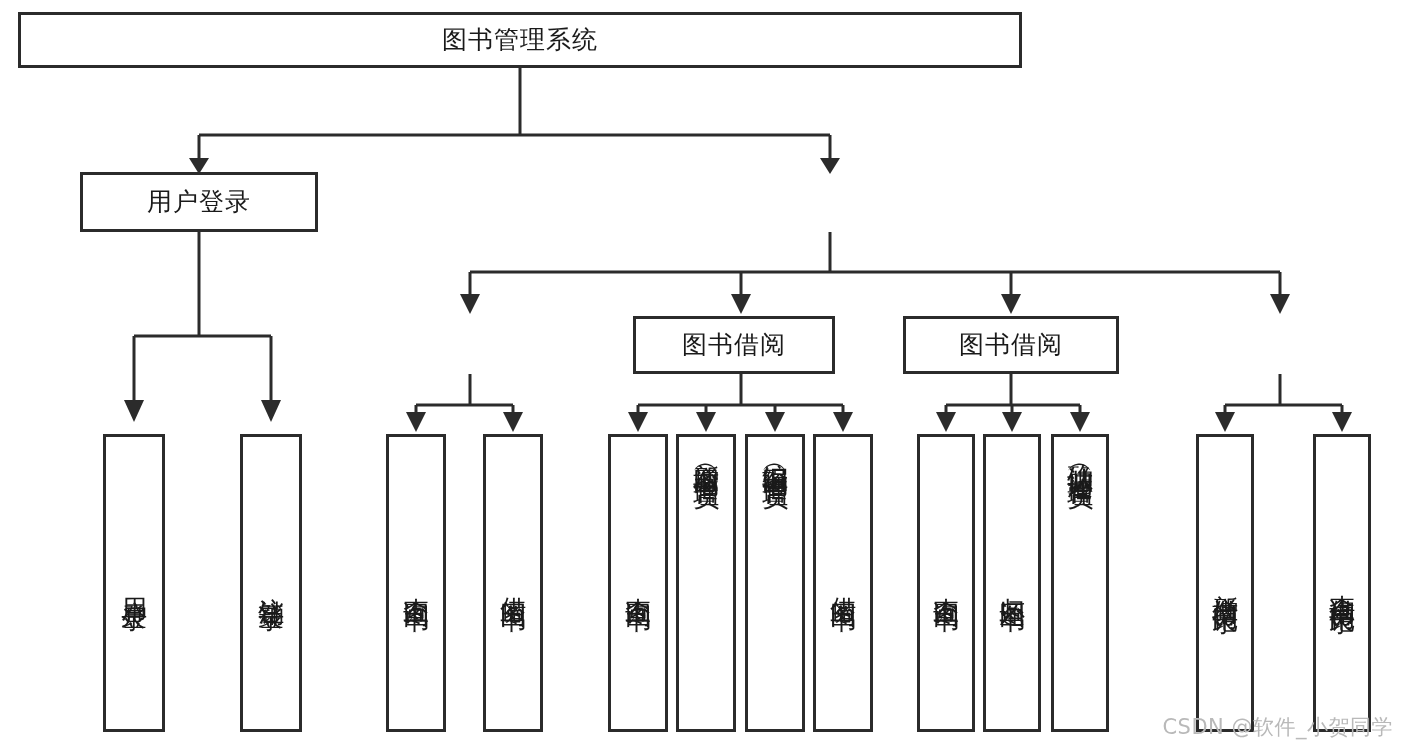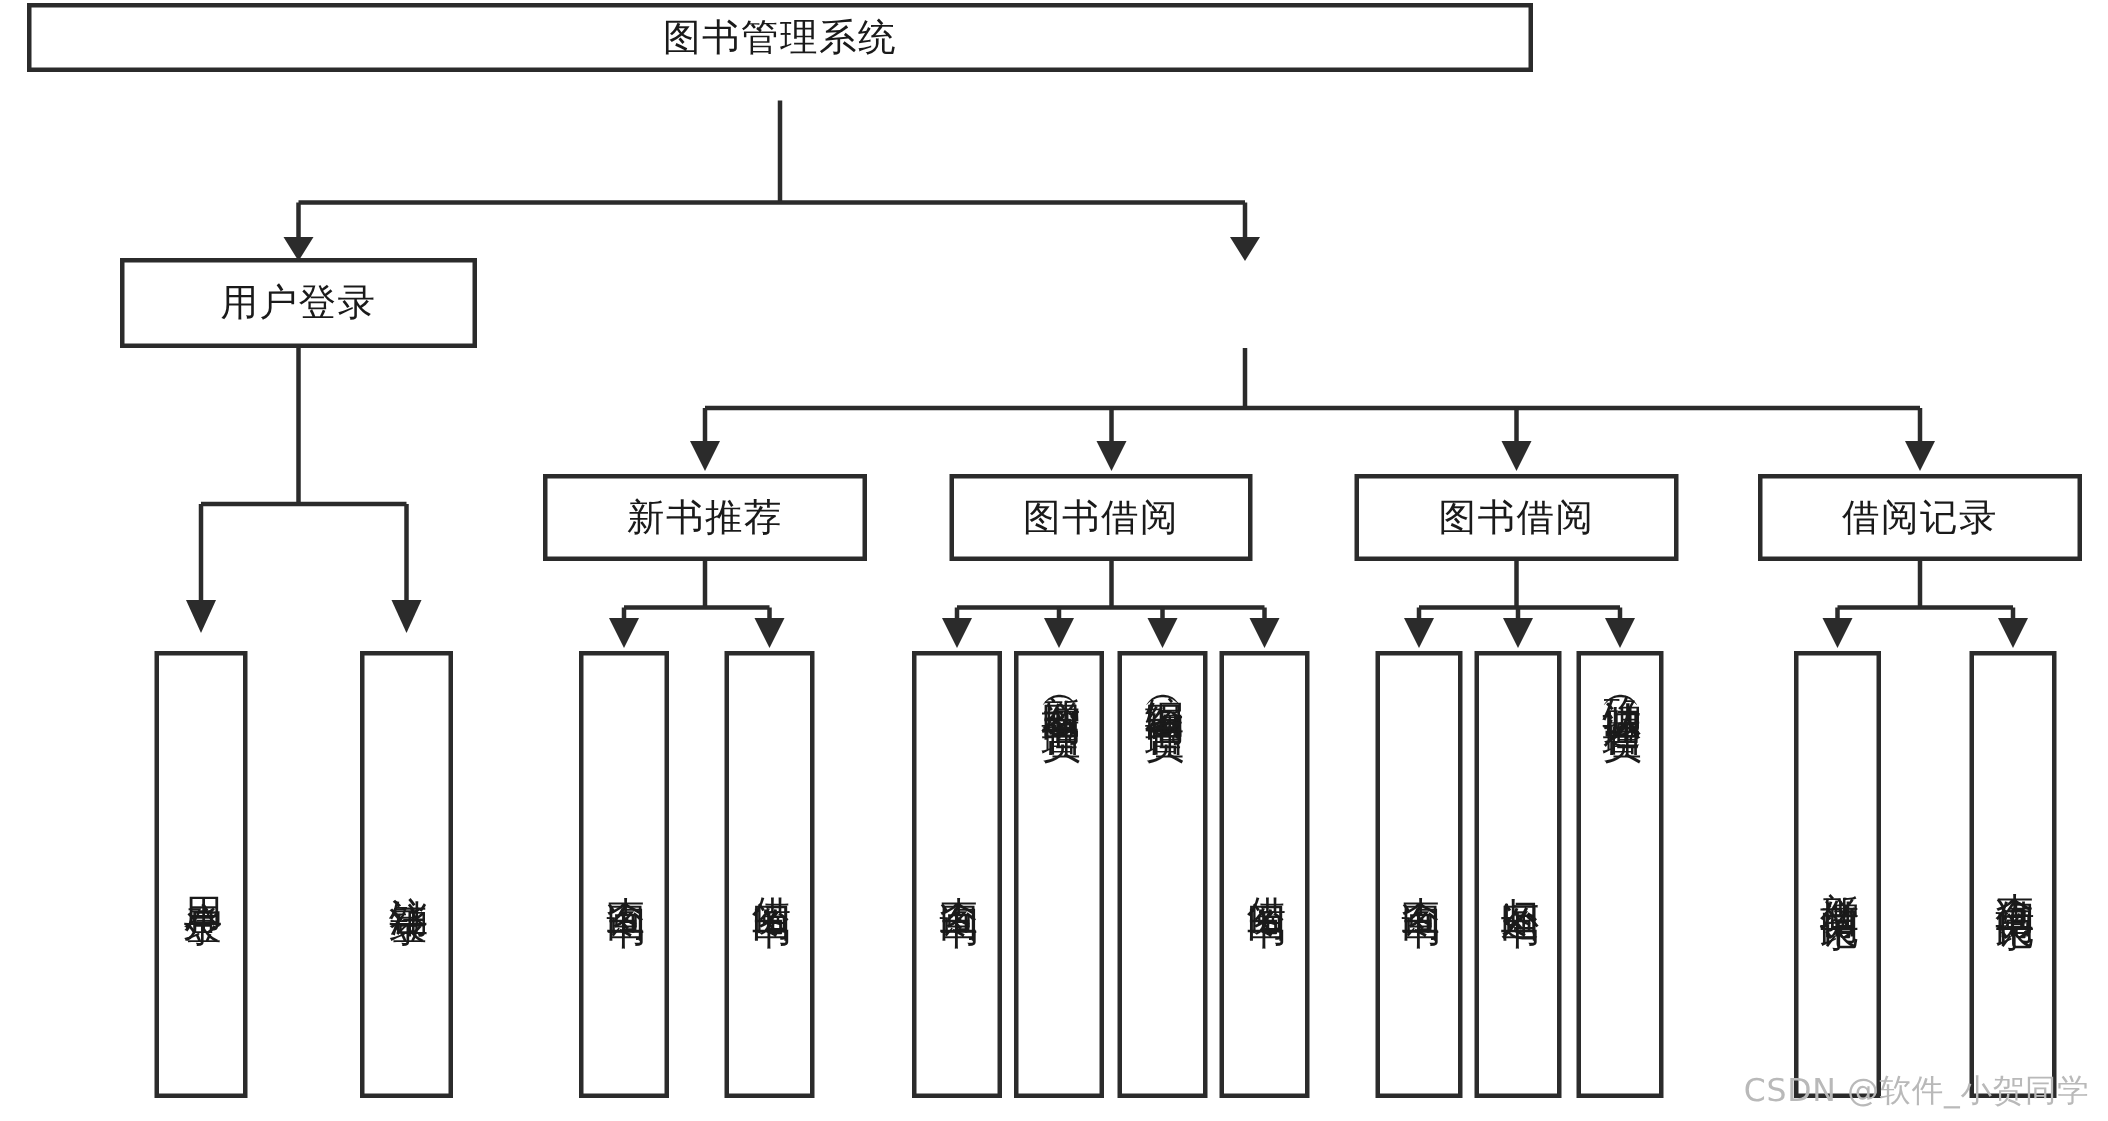--- a/index.html
+++ b/index.html
@@ -136,40 +136,34 @@
     <polygon points="1070,412 1090,412 1080,432"></polygon>
 
     <line x1="1280" y1="374" x2="1280" y2="405"></line>
     <line x1="1225" y1="405" x2="1342" y2="405"></line>
     <line x1="1225" y1="405" x2="1225" y2="414"></line>
     <polygon points="1215,412 1235,412 1225,432"></polygon>
     <line x1="1342" y1="405" x2="1342" y2="414"></line>
     <polygon points="1332,412 1352,412 1342,432"></polygon>
   </svg>
 
-  <div class="node h-node" id="root-node" style="left: 18px; top: 2px; width: 1004px; height: 46px;">
+  <div class="node h-node" id="root-node" style="left: 18px; top: 12px; width: 1004px; height: 56px;">
     <span>图书管理系统</span>
   </div>
 
   <div class="node h-node" id="l2-0" style="left: 80px; top: 172px; width: 238px; height: 60px;">
     <span>用户登录</span>
   </div>
 
-  <div class="node h-node" id="l3-0" style="left: 362px; top: 316px; width: 216px; height: 58px;">
-    <span>新书推荐</span>
-  </div>
   <div class="node h-node" id="l3-1" style="left: 633px; top: 316px; width: 202px; height: 58px;">
     <span>图书借阅</span>
   </div>
   <div class="node h-node" id="l3-2" style="left: 903px; top: 316px; width: 216px; height: 58px;">
     <span>图书借阅</span>
   </div>
-  <div class="node h-node" id="l3-3" style="left: 1172px; top: 316px; width: 216px; height: 58px;">
-    <span>借阅记录</span>
-  </div>
 
   <div class="node v-node centered" id="leaf-0" style="left: 103px; top: 434px; width: 62px; height: 298px;">
     <span class="vtext">用户登录</span>
   </div>
   <div class="node v-node centered" id="leaf-1" style="left: 240px; top: 434px; width: 62px; height: 298px;">
     <span class="vtext">注销登录</span>
   </div>
   <div class="node v-node centered" id="leaf-2" style="left: 386px; top: 434px; width: 60px; height: 298px;">
     <span class="vtext">查询图书</span>
   </div>

